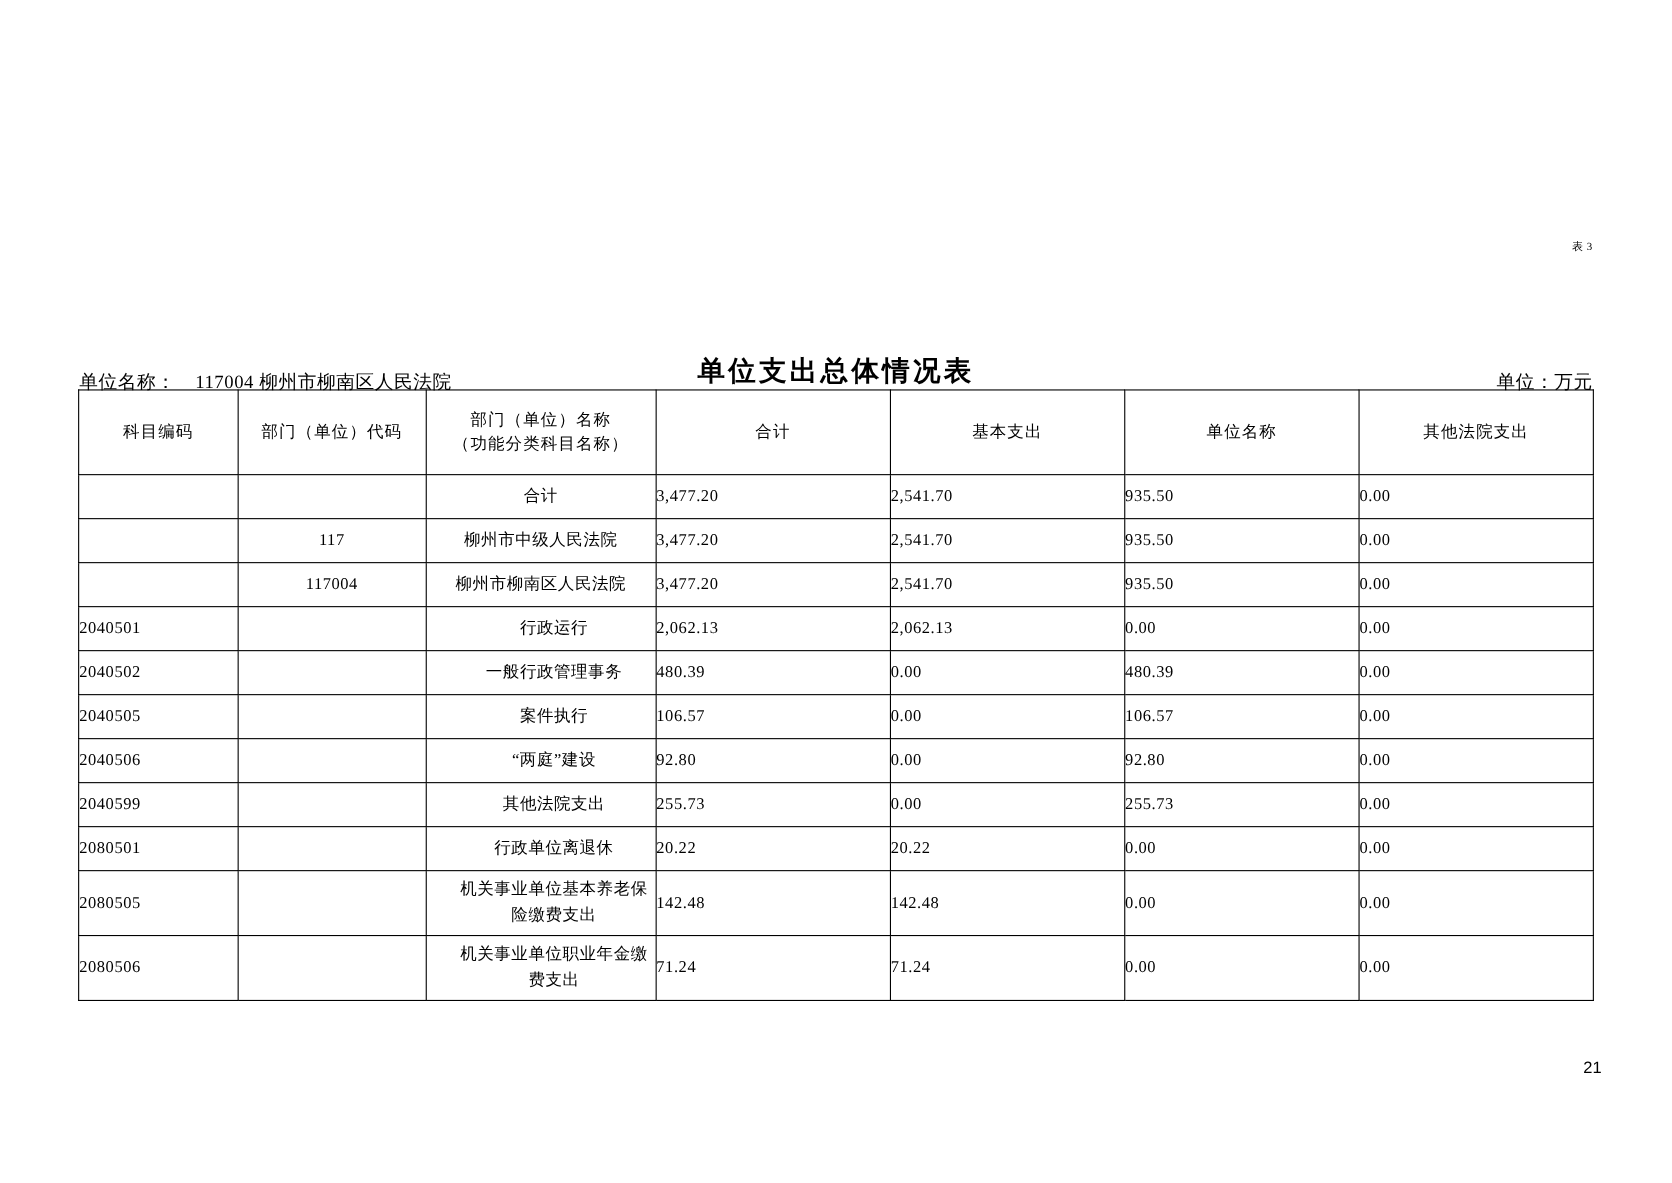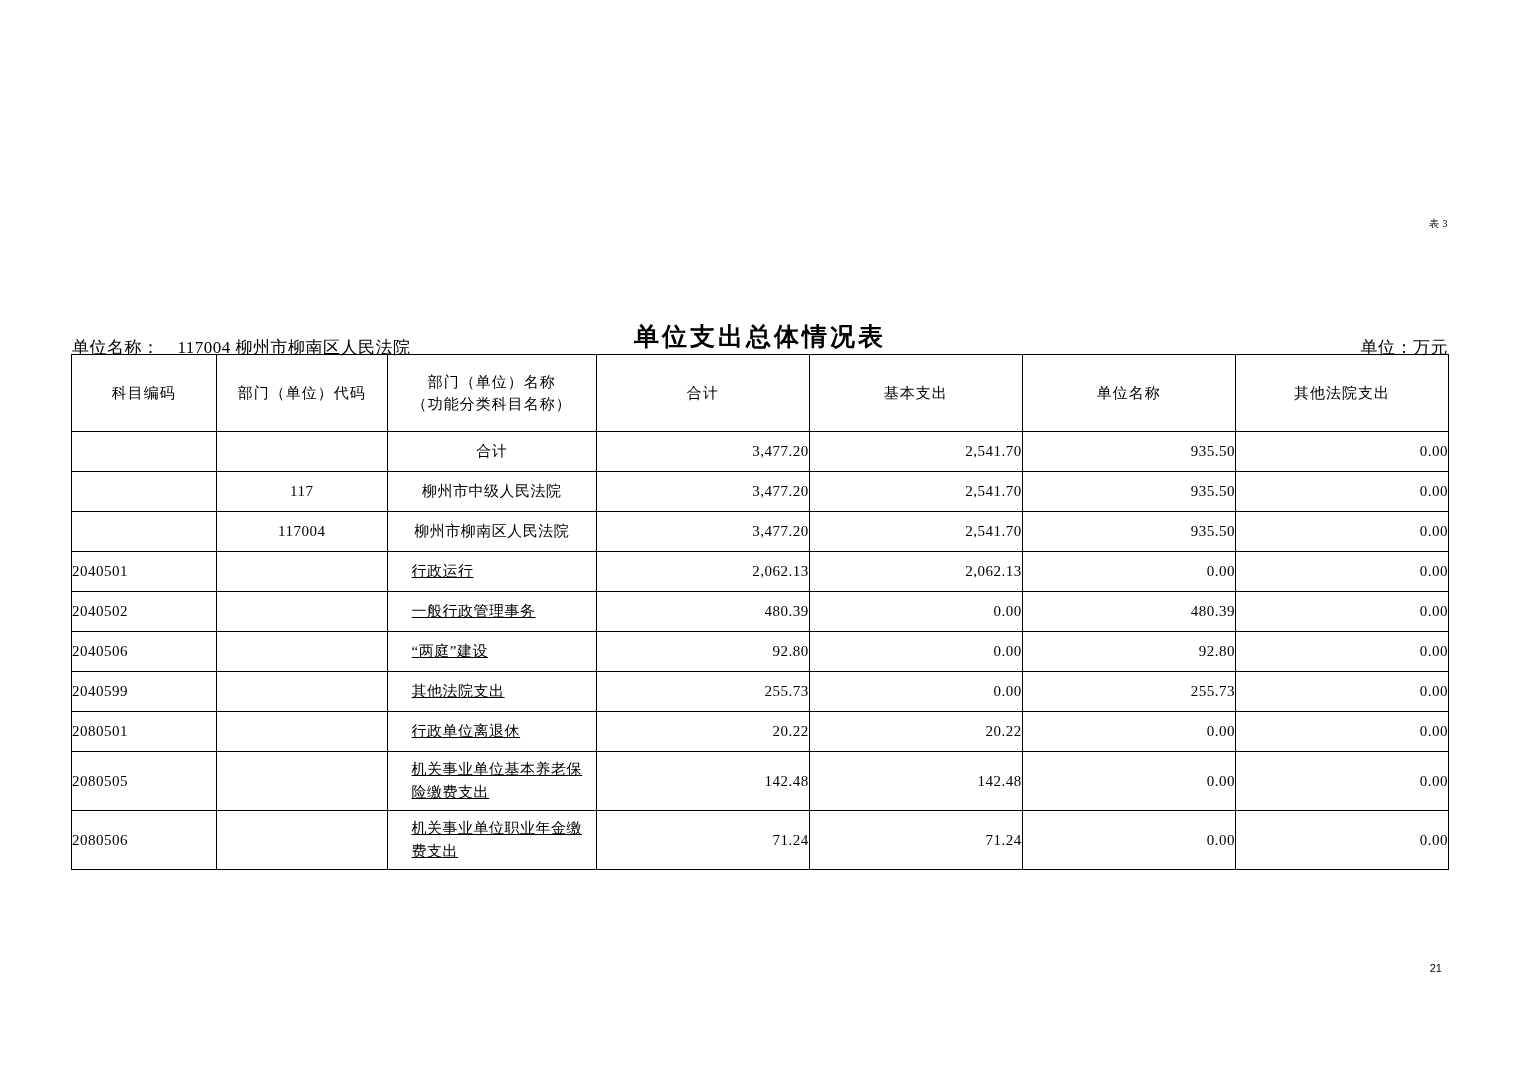--- a/index.html
+++ b/index.html
@@ -95,34 +95,33 @@
     letter-spacing: 0.5px;
   }
   .c-name {
     text-align: center;
     padding-left: 8px;
     padding-right: 8px;
     letter-spacing: 0.5px;
     line-height: 1.55;
   }
   .c-name.left {
+    text-align: center;
+    padding-left: 24px;
+  }
+  .c-num {
     text-align: left;
-    padding-left: 24px;
-    text-decoration: underline;
-  }
-  .c-num {
-    text-align: right;
     padding-right: 22px;
     letter-spacing: 0.5px;
   }
   .page-number {
     position: absolute;
     top: 962px;
-    right: 78px;
-    font-size: 11px;
+    right: 64px;
+    font-size: 15px;
     font-family: "Liberation Sans", sans-serif;
   }
 </style>
 </head>
 <body>
 
 <div class="page">
 
   <div class="table-number">表 3</div>
 
@@ -204,20 +203,29 @@
       <tr>
         <td class="cell c-code">2040502</td>
         <td class="cell c-deptcode"></td>
         <td class="cell c-name left">一般行政管理事务</td>
         <td class="cell c-num">480.39</td>
         <td class="cell c-num">0.00</td>
         <td class="cell c-num">480.39</td>
         <td class="cell c-num">0.00</td>
       </tr>
 
+      <tr>
+        <td class="cell c-code">2040505</td>
+        <td class="cell c-deptcode"></td>
+        <td class="cell c-name left">案件执行</td>
+        <td class="cell c-num">106.57</td>
+        <td class="cell c-num">0.00</td>
+        <td class="cell c-num">106.57</td>
+        <td class="cell c-num">0.00</td>
+      </tr>
 
       <tr>
         <td class="cell c-code">2040506</td>
         <td class="cell c-deptcode"></td>
         <td class="cell c-name left">“两庭”建设</td>
         <td class="cell c-num">92.80</td>
         <td class="cell c-num">0.00</td>
         <td class="cell c-num">92.80</td>
         <td class="cell c-num">0.00</td>
       </tr>

